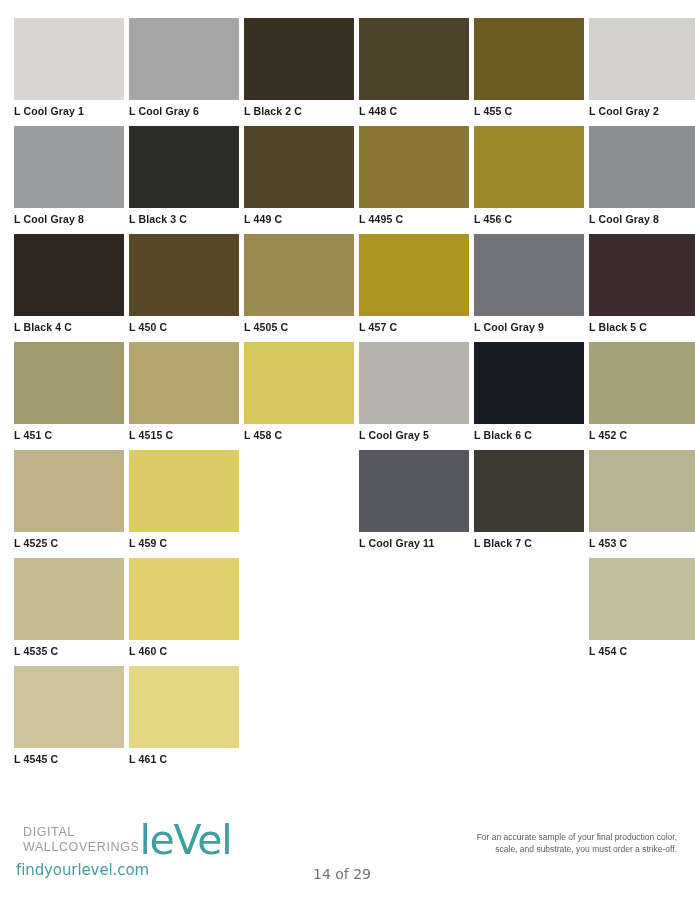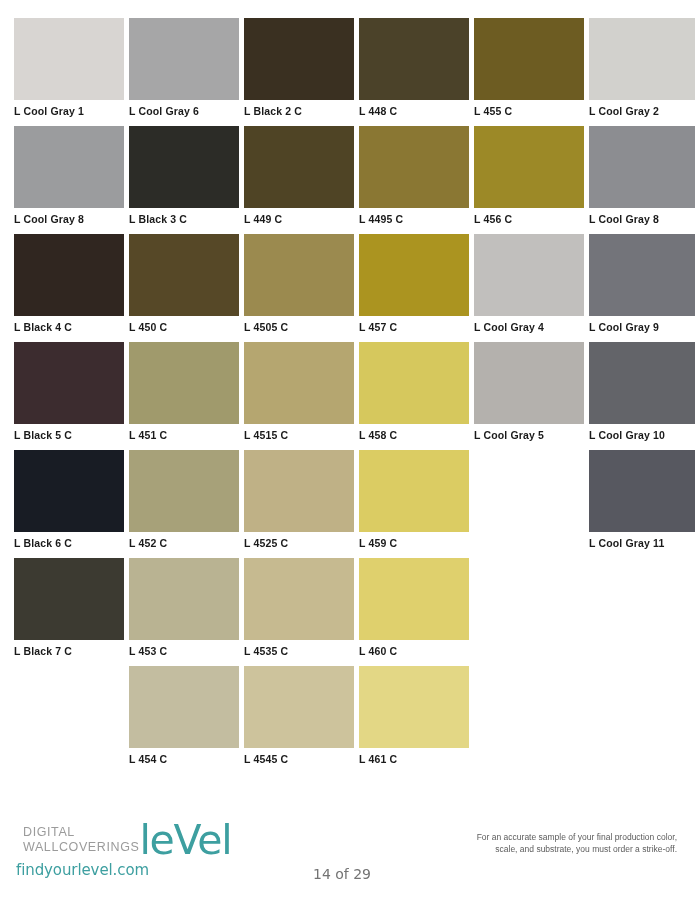--- a/index.html
+++ b/index.html
@@ -196,24 +196,20 @@
       </div>
       <div class="grid-cell">
         <div class="swatch-chip" style="background: rgb(155, 138, 79);"></div>
         <div class="swatch-label">L 4505 C</div>
       </div>
       <div class="grid-cell">
         <div class="swatch-chip" style="background: rgb(171, 148, 32);"></div>
         <div class="swatch-label">L 457 C</div>
       </div>
       <div class="grid-cell">
-        <div class="swatch-chip" style="background: rgb(193, 191, 189);"></div>
-        <div class="swatch-label">L Cool Gray 4</div>
-      </div>
-      <div class="grid-cell">
         <div class="swatch-chip" style="background: rgb(115, 116, 122);"></div>
         <div class="swatch-label">L Cool Gray 9</div>
       </div>
       <div class="grid-cell">
         <div class="swatch-chip" style="background: rgb(60, 44, 47);"></div>
         <div class="swatch-label">L Black 5 C</div>
       </div>
       <div class="grid-cell">
         <div class="swatch-chip" style="background: rgb(160, 154, 108);"></div>
         <div class="swatch-label">L 451 C</div>
@@ -222,24 +218,20 @@
         <div class="swatch-chip" style="background: rgb(181, 166, 112);"></div>
         <div class="swatch-label">L 4515 C</div>
       </div>
       <div class="grid-cell">
         <div class="swatch-chip" style="background: rgb(214, 200, 93);"></div>
         <div class="swatch-label">L 458 C</div>
       </div>
       <div class="grid-cell">
         <div class="swatch-chip" style="background: rgb(180, 177, 173);"></div>
         <div class="swatch-label">L Cool Gray 5</div>
-      </div>
-      <div class="grid-cell">
-        <div class="swatch-chip" style="background: rgb(99, 100, 105);"></div>
-        <div class="swatch-label">L Cool Gray 10</div>
       </div>
       <div class="grid-cell">
         <div class="swatch-chip" style="background: rgb(24, 28, 36);"></div>
         <div class="swatch-label">L Black 6 C</div>
       </div>
       <div class="grid-cell">
         <div class="swatch-chip" style="background: rgb(167, 161, 121);"></div>
         <div class="swatch-label">L 452 C</div>
       </div>
       <div class="grid-cell">

